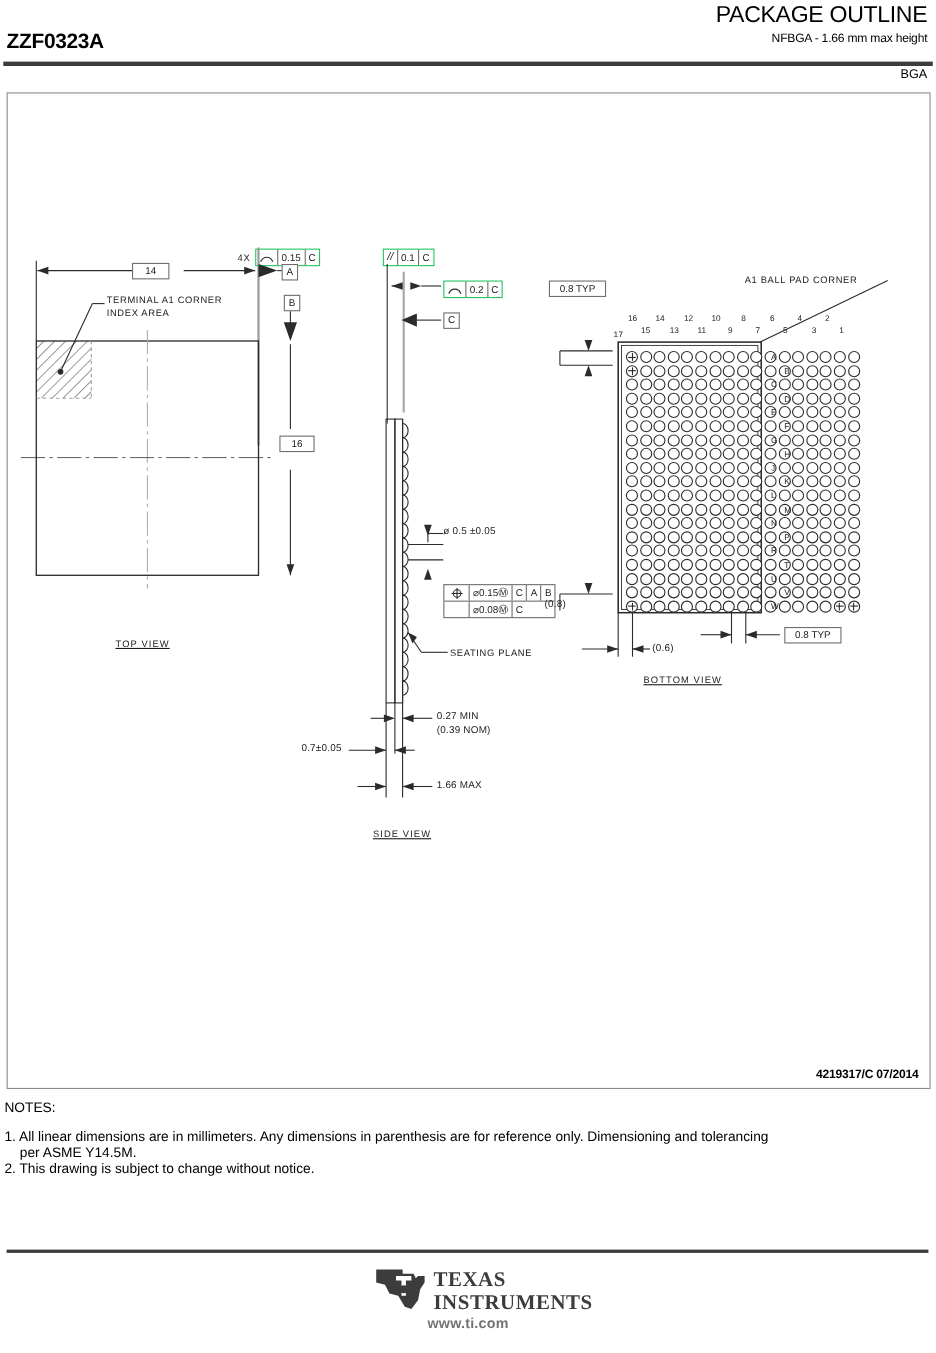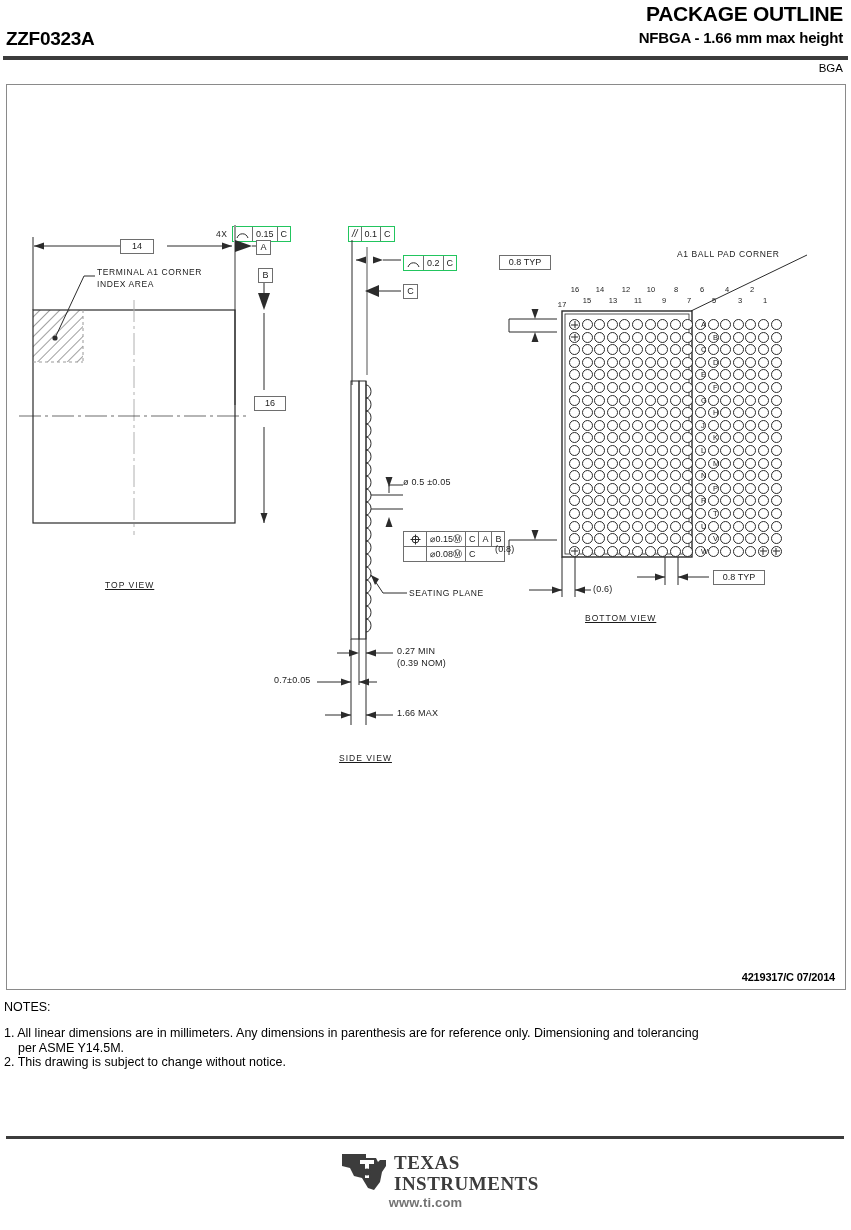--- a/index.html
+++ b/index.html
@@ -11,26 +11,26 @@
     color:#000;
     position:relative;
     overflow:hidden;
   }
   .page{position:relative;width:851px;height:1230px;}
 
   
   .hdr{position:absolute;left:0;top:0;width:851px;height:60px;}
   .hdr-title{
     position:absolute;right:8px;top:2px;
-    font-size:21px;font-weight:bold;letter-spacing:-0.3px;
+    font-size:21px;font-weight:normal;letter-spacing:-0.3px;
     white-space:nowrap;
   }
   .hdr-sub{
     position:absolute;right:8px;top:29px;
-    font-size:15px;font-weight:bold;letter-spacing:-0.2px;
+    font-size:11px;font-weight:normal;letter-spacing:-0.2px;
     white-space:nowrap;
   }
   .hdr-part{
     position:absolute;left:6px;top:28px;
     font-size:19px;font-weight:bold;letter-spacing:-0.3px;
   }
   .hdr-rule{
     position:absolute;left:3px;top:56px;width:845px;height:4px;
     background:#3c3c3c;
   }

